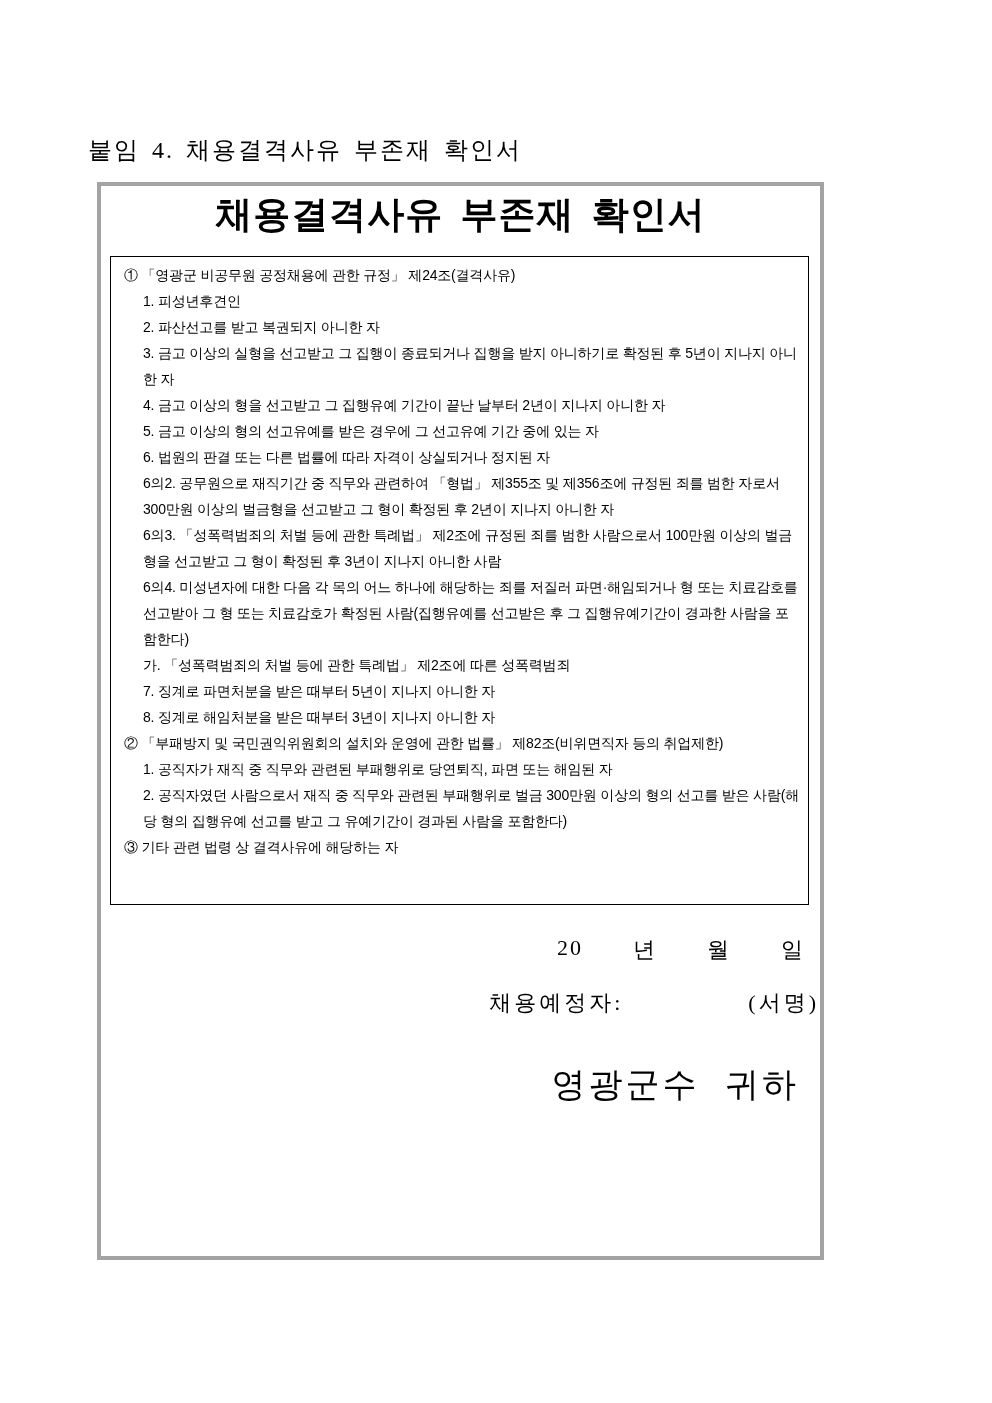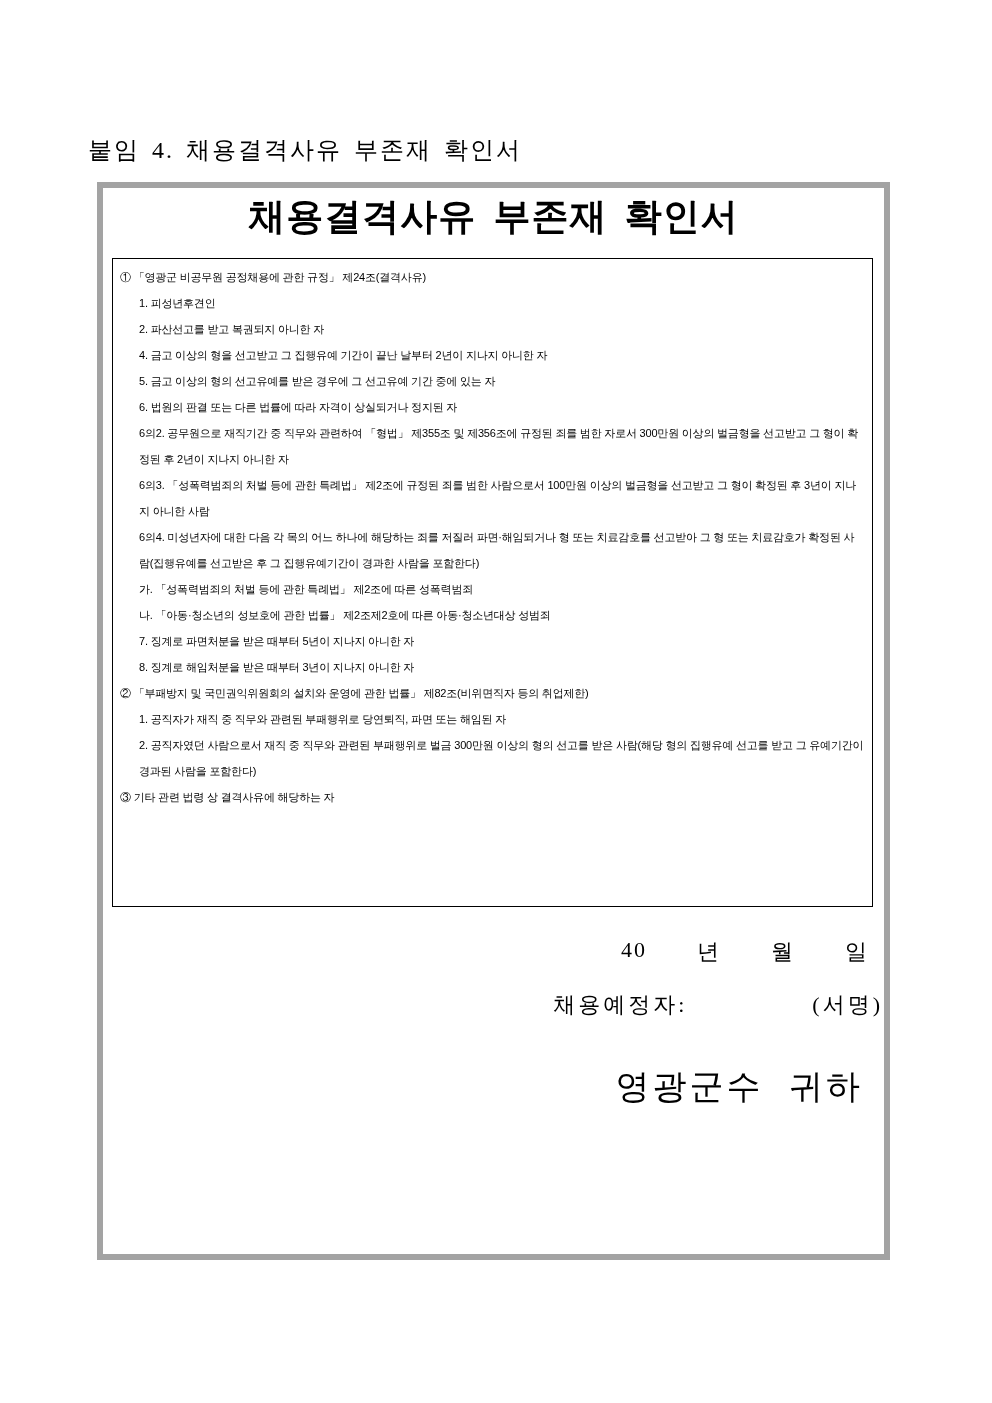--- a/index.html
+++ b/index.html
@@ -23,23 +23,23 @@
     font-size: 24px;
     letter-spacing: 2px;
     word-spacing: 4px;
     white-space: nowrap;
   }
 
   .outer-box {
     position: absolute;
     left: 97px;
     top: 182px;
-    width: 793px;
+    width: 727px;
     height: 1078px;
-    border: 6px solid #a3a3a3;
+    border: 4px solid #a3a3a3;
     box-sizing: border-box;
     background: #fff;
   }
 
   .form-title {
     margin: 8px 0 0 0;
     text-align: center;
     font-family: "Liberation Sans", sans-serif;
     font-weight: 800;
     font-size: 37px;
@@ -59,23 +59,23 @@
   .intro .u {
     text-decoration: underline;
     text-underline-offset: 5px;
   }
 
   .criteria-box {
     margin: 20px 11px 0 9px;
     height: 649px;
     box-sizing: border-box;
     border: 1px solid #000;
-    padding: 5px 8px 0 7px;
+    padding: 5px 8px 0 13px;
     font-family: "Liberation Sans", sans-serif;
-    font-size: 11px;
+    font-size: 14px;
     line-height: 26px;
     letter-spacing: -0.2px;
     overflow: hidden;
   }
   .criteria-item.indent-0 {
     padding-left: 19px;
     text-indent: -19px;
   }
   .criteria-item.indent-1 {
     padding-left: 19px;
@@ -118,38 +118,38 @@
 <div class="outer-box">
 
   <div class="form-title">채용결격사유 부존재 확인서</div>
 
 
   <div class="criteria-box">
 
   <div class="criteria-item indent-0">① 「영광군 비공무원 공정채용에 관한 규정」 제24조(결격사유)</div>
       <div class="criteria-item indent-1">1. 피성년후견인</div>
       <div class="criteria-item indent-1">2. 파산선고를 받고 복권되지 아니한 자</div>
+      <div class="criteria-item indent-1">3. 금고 이상의 실형을 선고받고 그 집행이 종료되거나 집행을 받지 아니하기로 확정된 후 5년이 지나지 아니한 자</div>
       <div class="criteria-item indent-1">4. 금고 이상의 형을 선고받고 그 집행유예 기간이 끝난 날부터 2년이 지나지 아니한 자</div>
       <div class="criteria-item indent-1">5. 금고 이상의 형의 선고유예를 받은 경우에 그 선고유예 기간 중에 있는 자</div>
       <div class="criteria-item indent-1">6. 법원의 판결 또는 다른 법률에 따라 자격이 상실되거나 정지된 자</div>
       <div class="criteria-item indent-1">6의2. 공무원으로 재직기간 중 직무와 관련하여 「형법」 제355조 및 제356조에 규정된 죄를 범한 자로서 300만원 이상의 벌금형을 선고받고 그 형이 확정된 후 2년이 지나지 아니한 자</div>
       <div class="criteria-item indent-1">6의3. 「성폭력범죄의 처벌 등에 관한 특례법」 제2조에 규정된 죄를 범한 사람으로서 100만원 이상의 벌금형을 선고받고 그 형이 확정된 후 3년이 지나지 아니한 사람</div>
       <div class="criteria-item indent-1">6의4. 미성년자에 대한 다음 각 목의 어느 하나에 해당하는 죄를 저질러 파면·해임되거나 형 또는 치료감호를 선고받아 그 형 또는 치료감호가 확정된 사람(집행유예를 선고받은 후 그 집행유예기간이 경과한 사람을 포함한다)</div>
       <div class="criteria-item indent-1">가. 「성폭력범죄의 처벌 등에 관한 특례법」 제2조에 따른 성폭력범죄</div>
-      <div class="criteria-item indent-1">나. 「아동·청소년의 성보호에 관한 법률」 제2조제2호에 따른 아동·청소년대상 성범죄</div>
       <div class="criteria-item indent-1">7. 징계로 파면처분을 받은 때부터 5년이 지나지 아니한 자</div>
       <div class="criteria-item indent-1">8. 징계로 해임처분을 받은 때부터 3년이 지나지 아니한 자</div>
       <div class="criteria-item indent-0">② 「부패방지 및 국민권익위원회의 설치와 운영에 관한 법률」 제82조(비위면직자 등의 취업제한)</div>
       <div class="criteria-item indent-1">1. 공직자가 재직 중 직무와 관련된 부패행위로 당연퇴직, 파면 또는 해임된 자</div>
       <div class="criteria-item indent-1">2. 공직자였던 사람으로서 재직 중 직무와 관련된 부패행위로 벌금 300만원 이상의 형의 선고를 받은 사람(해당 형의 집행유예 선고를 받고 그 유예기간이 경과된 사람을 포함한다)</div>
       <div class="criteria-item indent-0">③ 기타 관련 법령 상 결격사유에 해당하는 자</div>
     </div>
 
   <div class="date-line">
-    <span>40</span>
+    <span>20</span>
     <span>년</span>
     <span>월</span>
     <span>일</span>
   </div>
 
   <div class="sig-line">
     <span>채용예정자:</span>
     <span>(서명)</span>
   </div>
 

